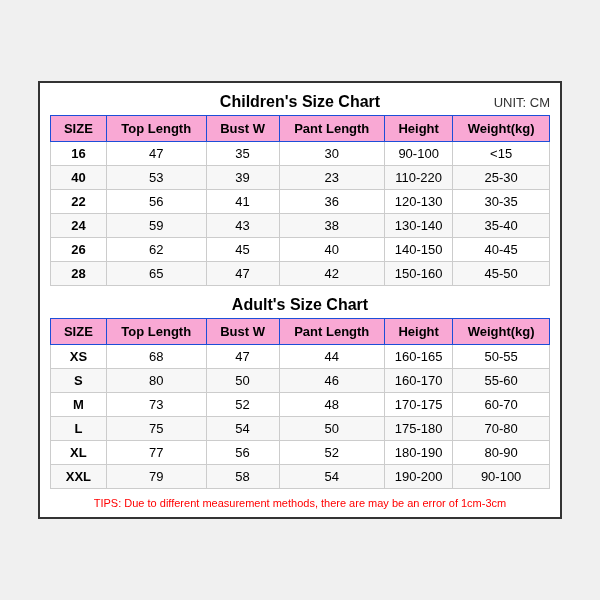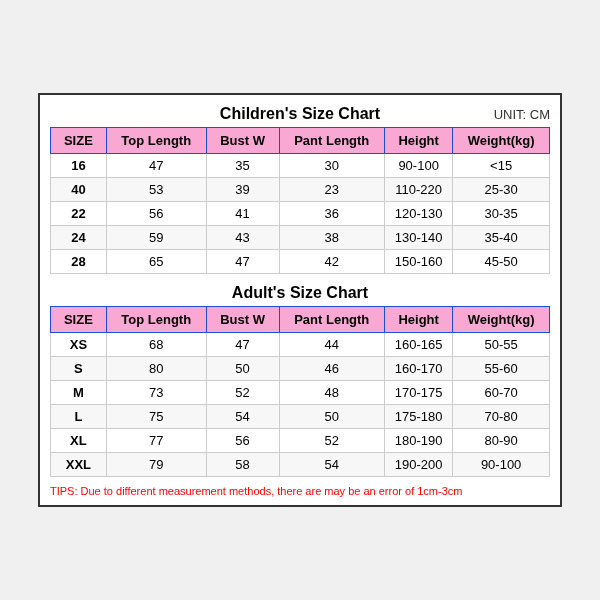--- a/index.html
+++ b/index.html
@@ -63,21 +63,21 @@
       font-weight: bold;
       margin-top: 40px;
     }
     .adult-section {
       margin-top: 10px;
     }
     .tips {
       margin-top: 8px;
       font-size: 11px;
       color: red;
-      text-align: left;
+      text-align: center;
     }
     .adult-title-row {
       margin-bottom: 4px;
     }
   </style>
 </head>
 <body>
 
 <div class="chart-container">
 
@@ -124,20 +124,28 @@
         </tr>
         <tr>
           <td class="size-col">24</td>
           <td>59</td>
           <td>43</td>
           <td>38</td>
           <td>130-140</td>
           <td>35-40</td>
         </tr>
         <tr>
+          <td class="size-col">26</td>
+          <td>62</td>
+          <td>45</td>
+          <td>40</td>
+          <td>140-150</td>
+          <td>40-45</td>
+        </tr>
+        <tr>
           <td class="size-col">28</td>
           <td>65</td>
           <td>47</td>
           <td>42</td>
           <td>150-160</td>
           <td>45-50</td>
         </tr>
       </tbody>
   </table>
 

